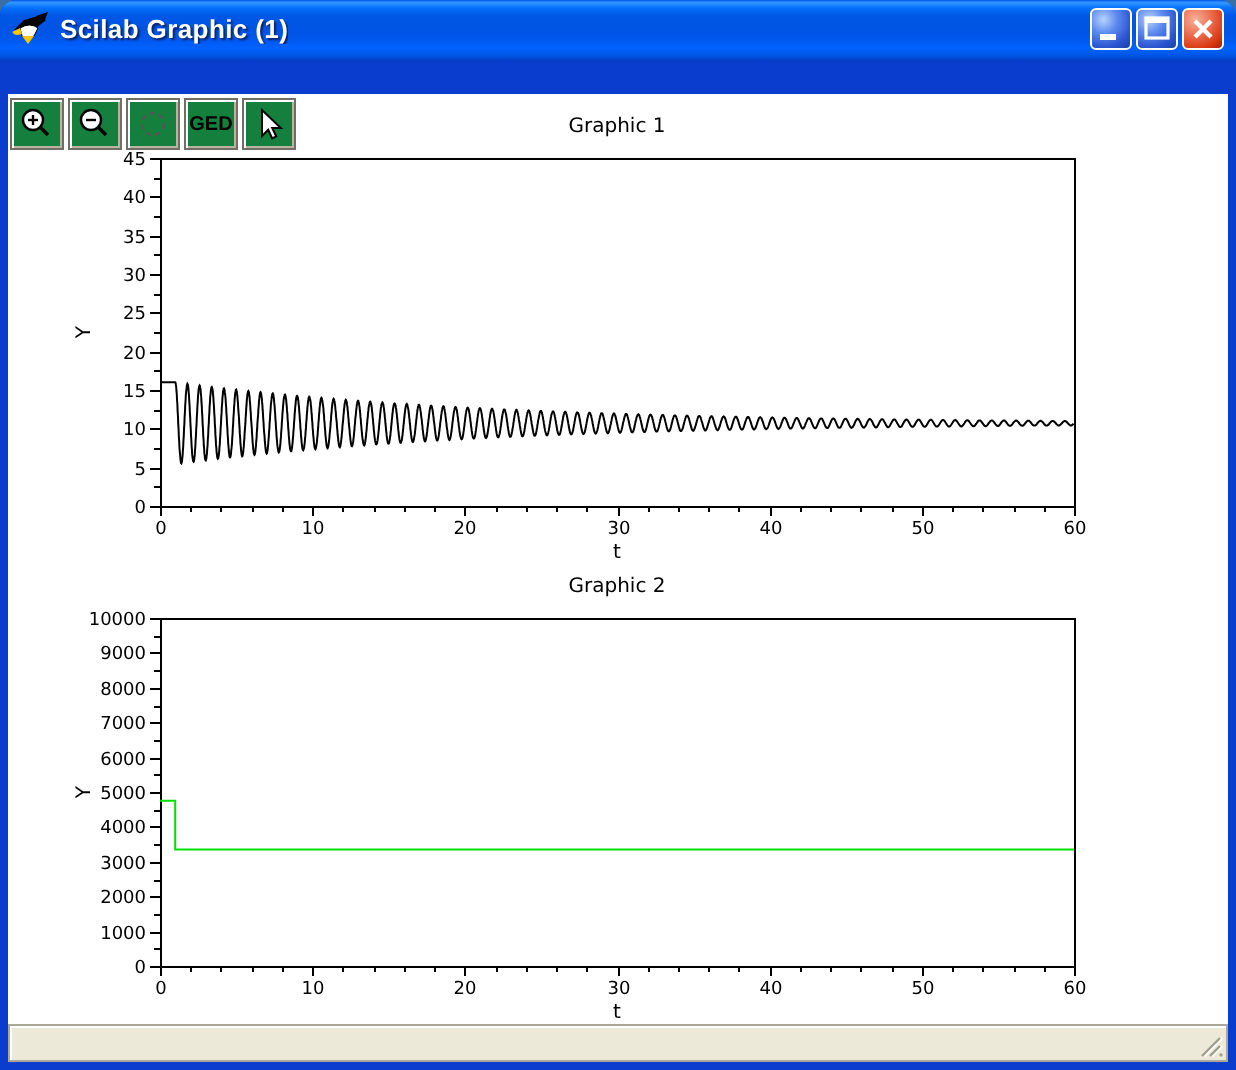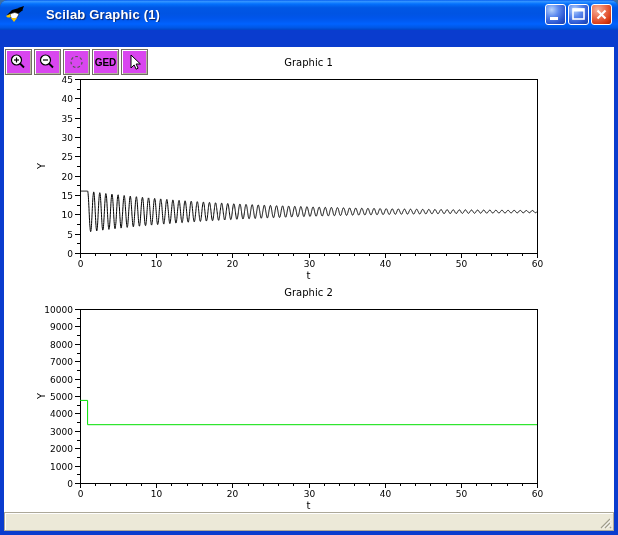--- a/index.html
+++ b/index.html
@@ -14,21 +14,21 @@
     border-radius:8px 8px 0 0;
   }
   
   .titlebar {
     position:absolute; top:0; left:0; right:0; height:30px;
     border-radius:8px 8px 0 0;
     background:linear-gradient(180deg,
       #0058ee 0%, #3593ff 4%, #288eff 7%, #127dff 10%, #036ffc 14%,
       #0262ee 20%, #0057e5 26%, #0054e3 46%, #0055eb 60%, #005bf3 70%,
       #0062ff 80%, #0057e5 92%, #0044c8 100%);
-    display:flex; align-items:center; padding:0 6px 2px 6px;gap:16px;
+    display:flex; align-items:center; padding:0 6px 2px 6px;
   }
   .title-icon { width:20px; height:18px; margin-right:4px; flex:0 0 auto; }
   .title-text {
     color:#fff; font-weight:bold; font-size:13px; letter-spacing:.2px;
     text-shadow:1px 1px 1px rgba(10,30,90,.9);
     white-space:nowrap; overflow:hidden;
   }
   .controls { margin-left:auto; display:flex; gap:2px; }
   .ctrl {
     width:21px; height:21px; border:1px solid #fff; border-radius:3px;
@@ -45,21 +45,21 @@
   }
   .menu-item { padding:1px 7px; cursor:default; }
   
   .client {
     position:absolute; top:47px; left:4px; right:4px; bottom:23px;
     background:#fff; overflow:hidden;
   }
   .toolbar { position:absolute; top:2px; left:1px; display:flex; }
   .tool-btn {
     width:27px; height:26px; margin-right:2px; padding:0;
-    background:#d946ef; border:1px solid #716f64;
+    background:#15803d; border:1px solid #716f64;
     box-shadow:inset 1px 1px 0 #fff, inset -1px -1px 0 #b8b4a2;
     display:flex; align-items:center; justify-content:center; cursor:default;
   }
   .ged-label { font-weight:bold; font-size:10px; font-family:"Liberation Sans",sans-serif; }
   .charts { position:absolute; top:0; left:0; }
   .charts text { font-family:"DejaVu Sans", sans-serif; fill:#000; }
   
   .statusbar {
     position:absolute; left:4px; right:4px; bottom:4px; height:19px;
     background:#ece9d8; border:1px solid #aca899;

